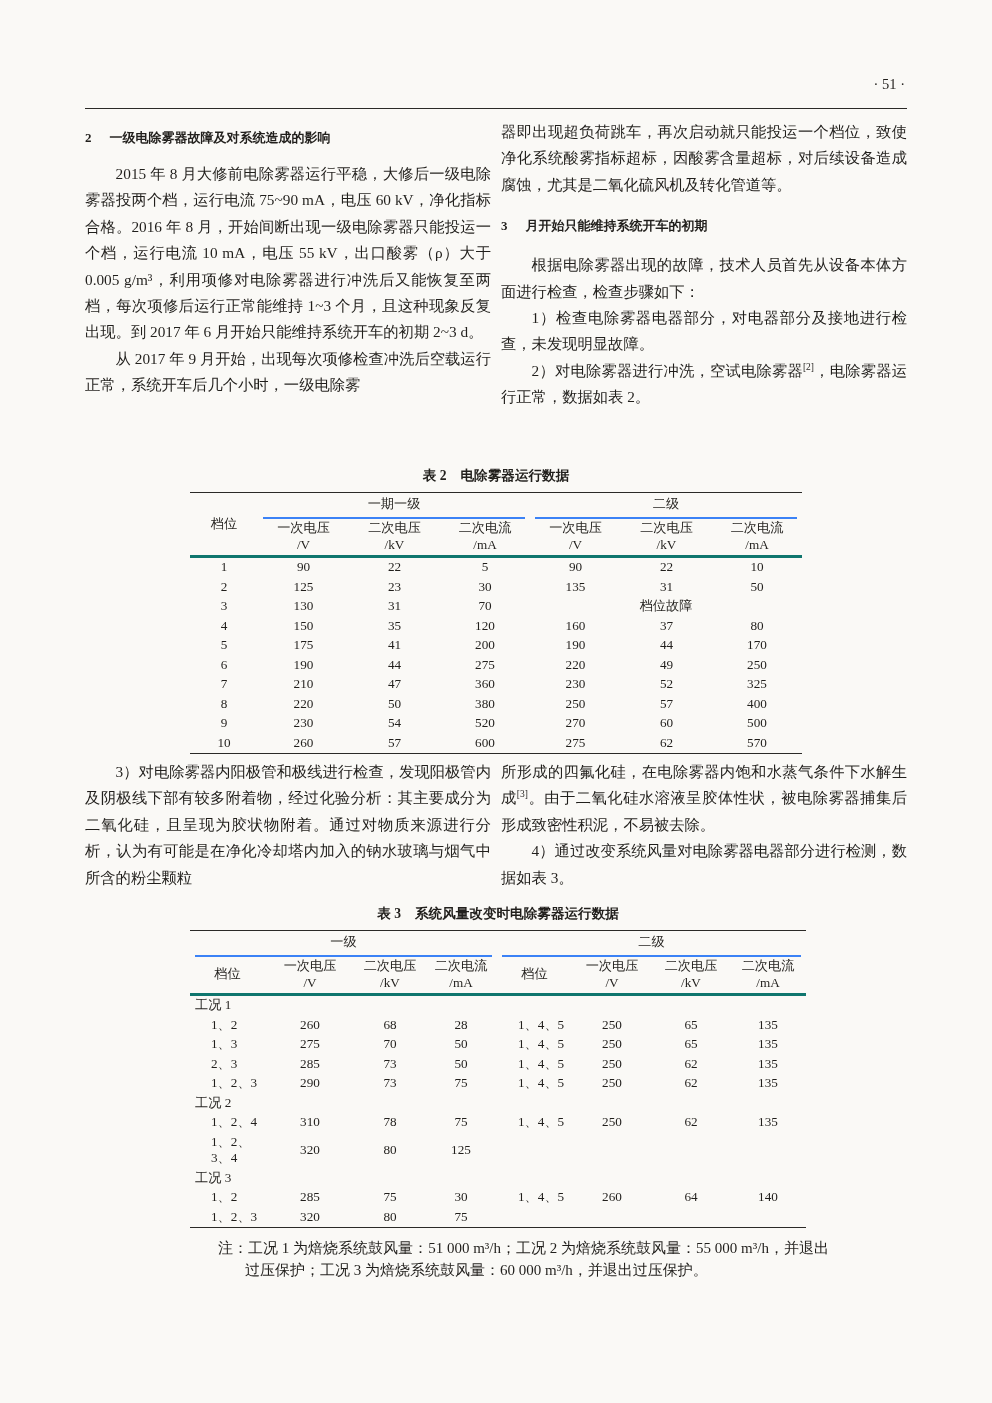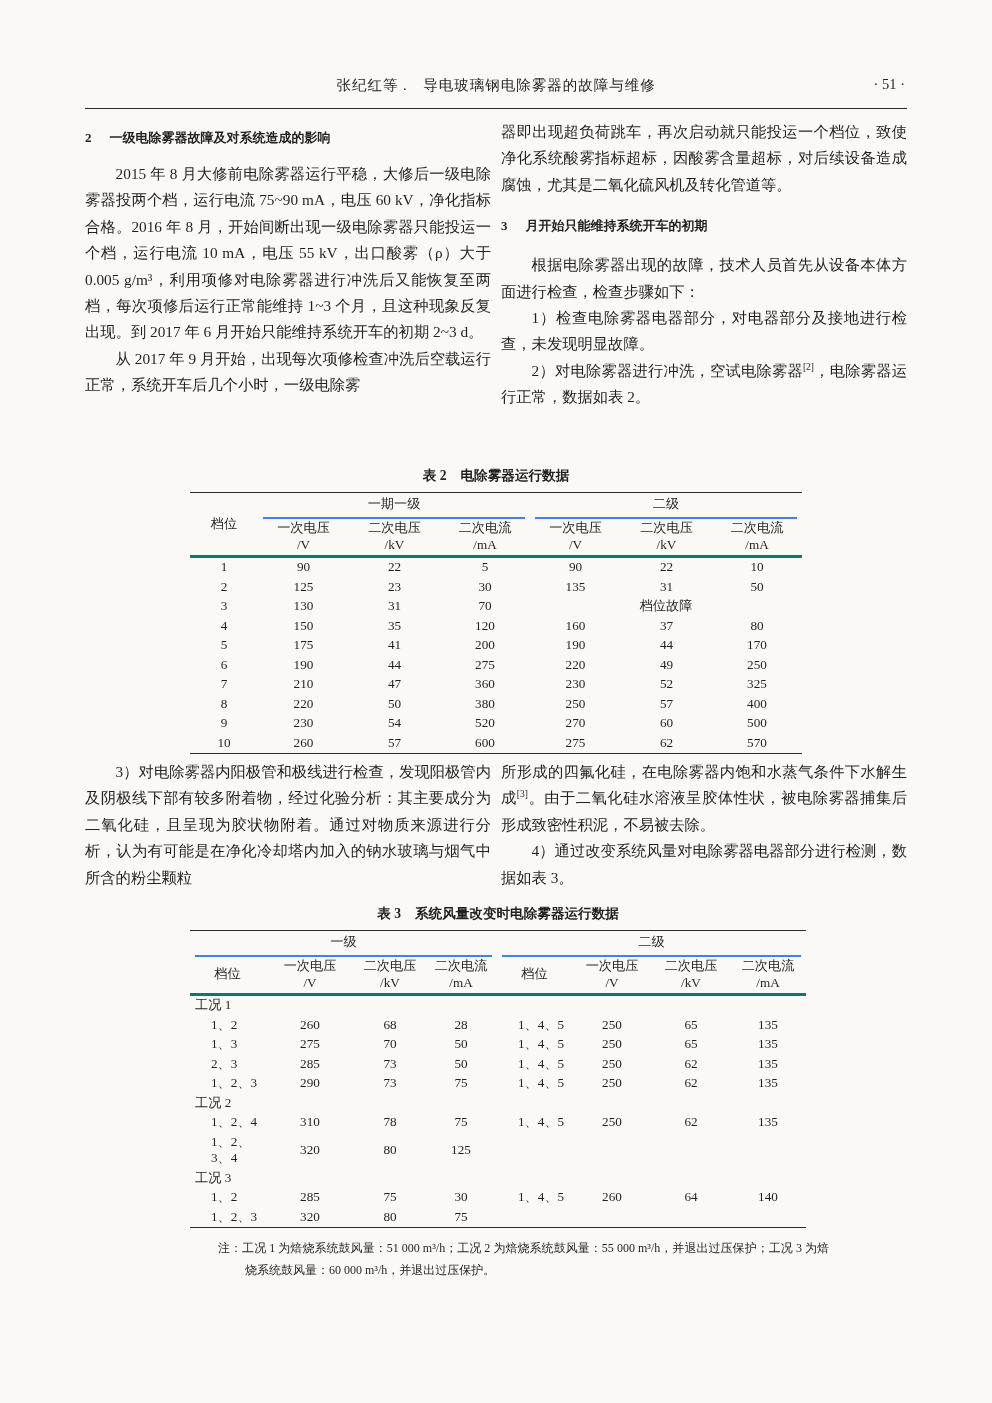--- a/index.html
+++ b/index.html
@@ -42,31 +42,30 @@
     font-weight:normal; text-align:center; padding:1.5px 0; line-height:16.5px;
   }
   tr.grouprow th { padding:0; }
   tr.grouprow .gline { border-bottom:2px solid #3b82f6; margin:0 5px; padding:3px 0 4px 0; }
   th.hdr-b { border-bottom:3px solid #0f766e; padding-top:3px; padding-bottom:5px; vertical-align:middle; }
   .t3 td { padding:2.5px 0; line-height:16px; }
   .t3 td.cond { text-align:left; padding-left:5px; }
   .t3 td.gear { text-align:left; padding-left:21px; }
   .tnote {
     margin:9px 0 0 28px; width:584px;
-    font-size:12px; line-height:22px; text-align:justify;
+    font-size:15px; line-height:22px; text-align:justify;
     padding-left:27px; text-indent:-27px;
   }
 </style>
 </head>
 <body>
 
 <div class="page">
 
   <div class="running-head">
-    <span class="running-title">张纪红等 .　导电玻璃钢电除雾器的故障与维修</span>
     <span class="page-num">· 51 ·</span>
   </div>
   <div class="head-rule"></div>
 
   <div class="band band1">
     <div class="col">
       <div class="sec-head">
         <span class="sec-num">2</span><span>一级电除雾器故障及对系统造成的影响</span>
       </div>
       <p class="body indent">2015 年 8 月大修前电除雾器运行平稳，大修后一级电除雾器投两个档，运行电流 75~90 mA，电压 60 kV，净化指标合格。2016 年 8 月，开始间断出现一级电除雾器只能投运一个档，运行电流 10 mA，电压 55 kV，出口酸雾（ρ）大于 0.005 g/m³，利用项修对电除雾器进行冲洗后又能恢复至两档，每次项修后运行正常能维持 1~3 个月，且这种现象反复出现。到 2017 年 6 月开始只能维持系统开车的初期 2~3 d。</p>

